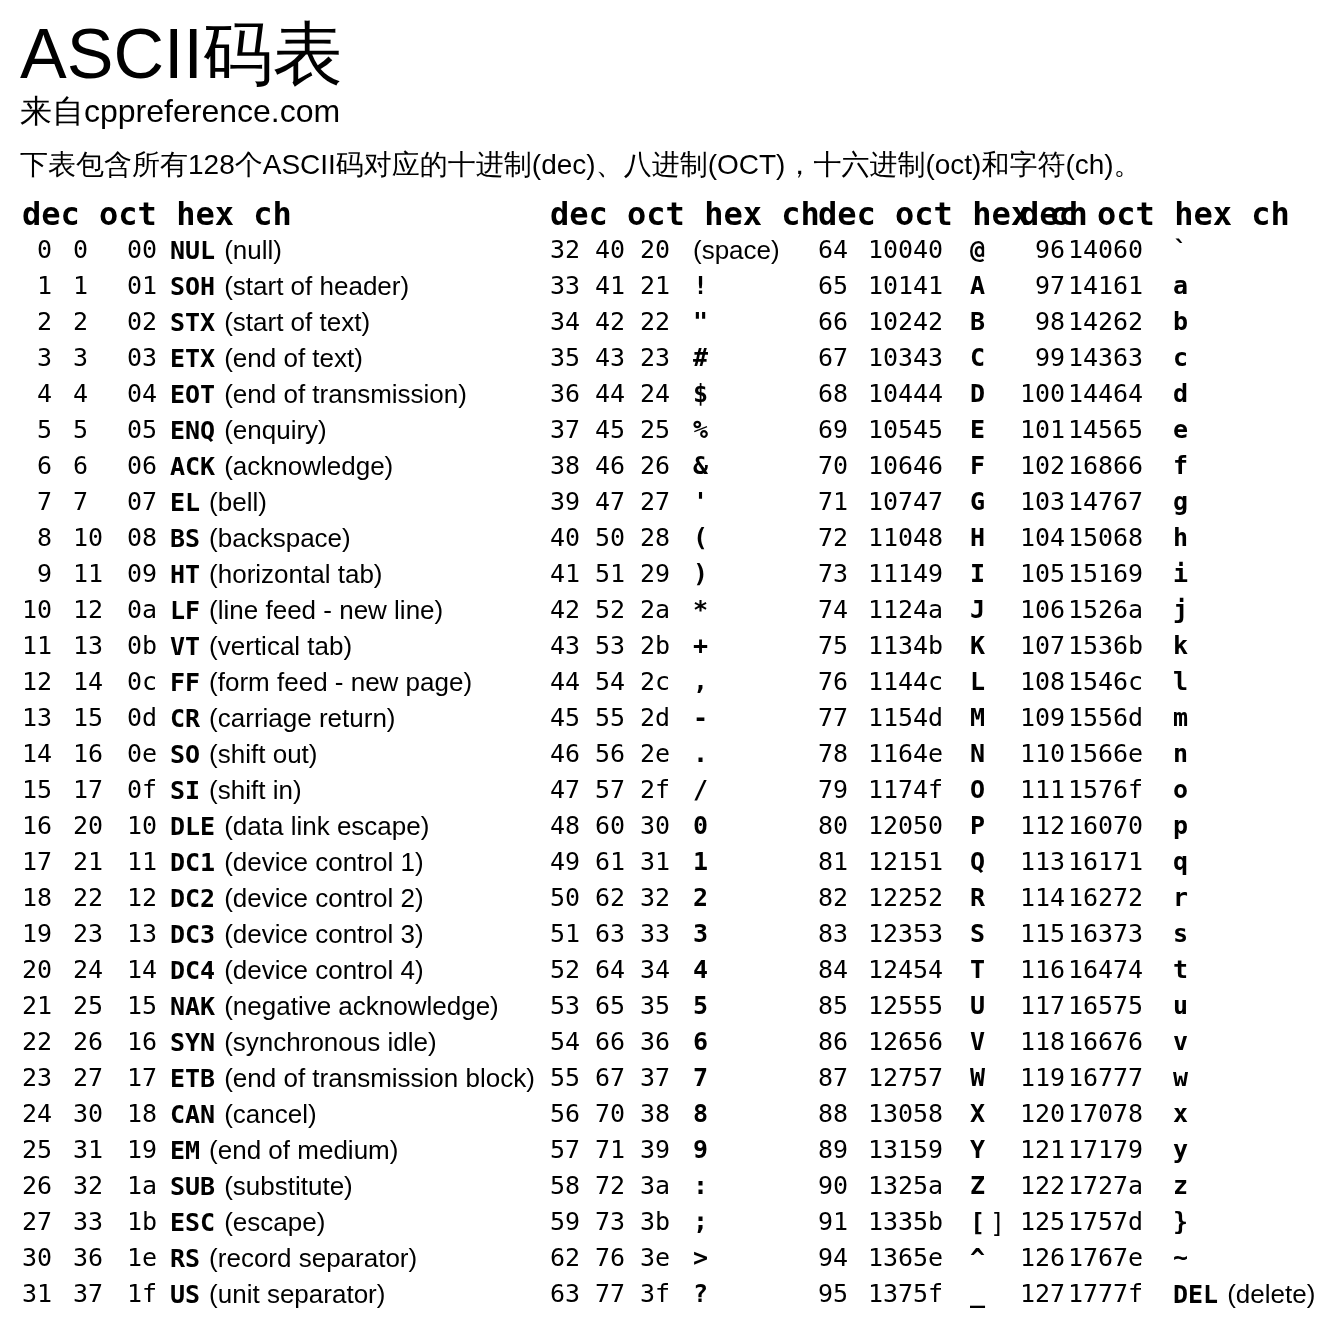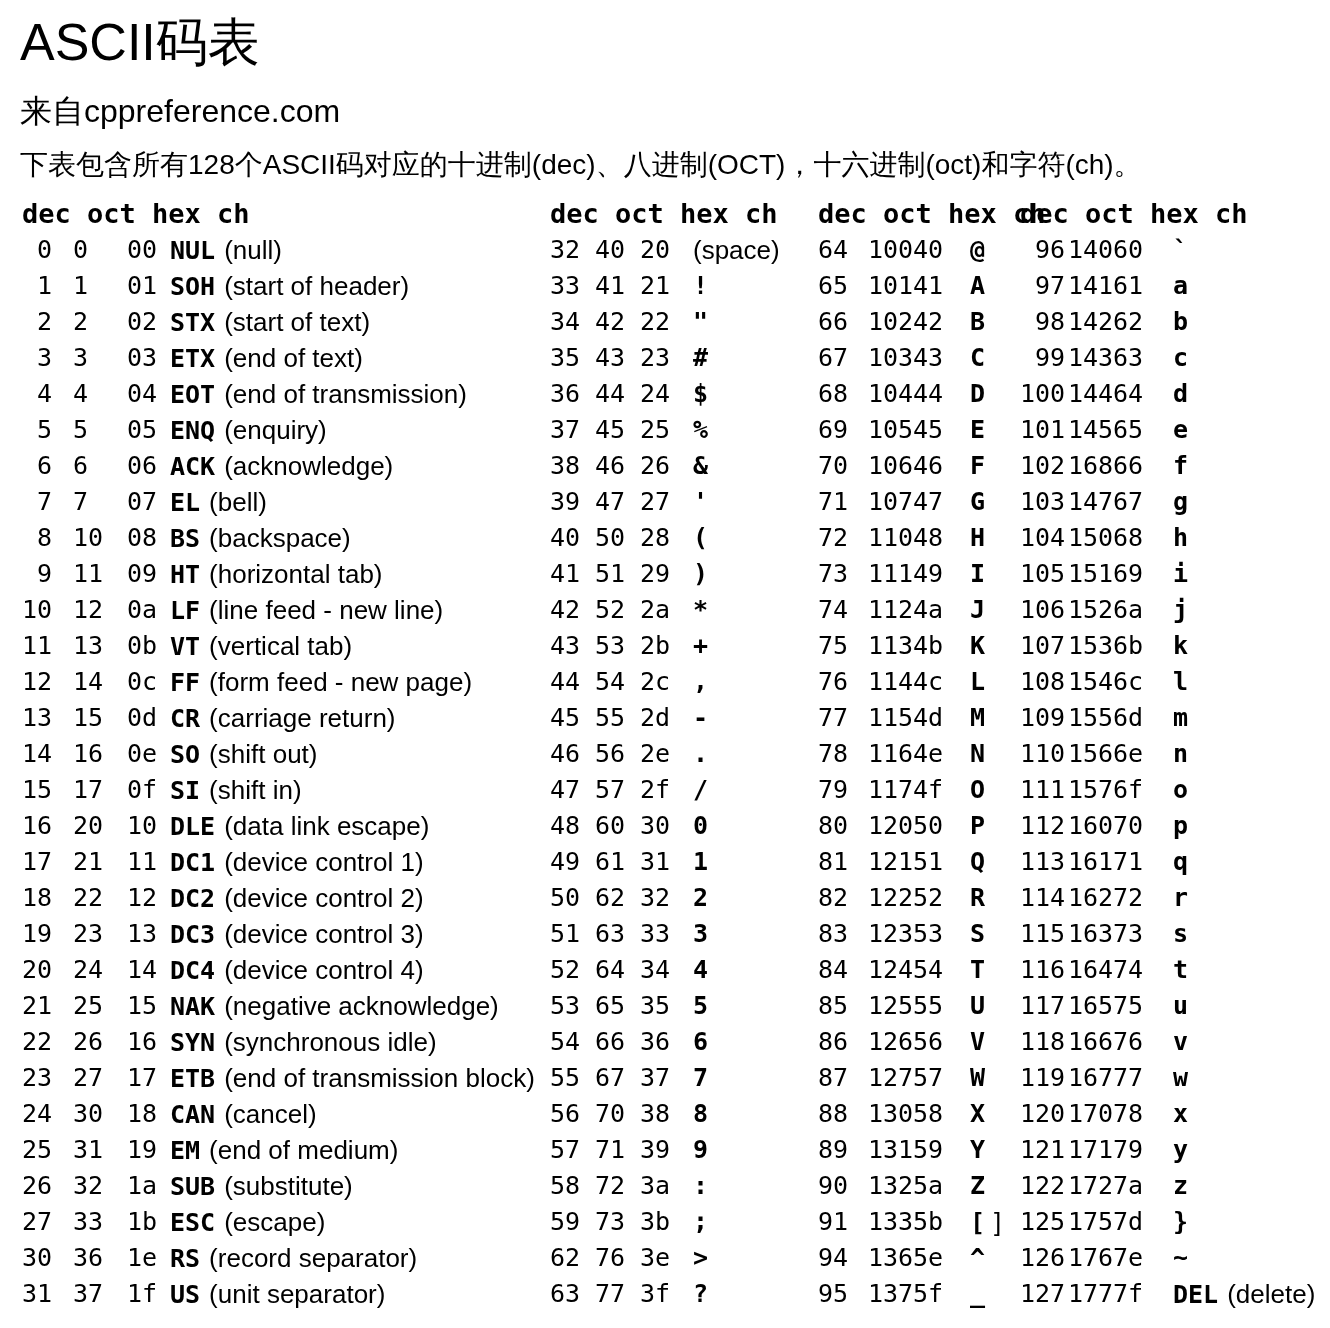--- a/index.html
+++ b/index.html
@@ -6,21 +6,21 @@
   body {
     width: 1330px; height: 1328px;
     font-family: "Liberation Sans", sans-serif;
     color: #000;
     overflow: hidden;
   }
   .page { position: relative; width: 1330px; height: 1328px; }
 
   .title {
     position: absolute; left: 20px; top: 8px;
-    font-size: 52px; font-weight: 400; letter-spacing: 0px;
+    font-size: 70px; font-weight: 400; letter-spacing: 0px;
     font-family: "Liberation Sans", sans-serif;
     margin: 0;
   }
   .subtitle {
     position: absolute; left: 20px; top: 90px;
     font-size: 32px; font-weight: 400;
   }
   .intro {
     position: absolute; left: 20px; top: 138px;
     font-size: 28px; font-weight: 400;
@@ -39,21 +39,21 @@
   .grp.g4 { left: 1020px; width: 310px; }
 
   .cell {
     position: absolute; top: 0;
     font-family: "DejaVu Sans Mono", "Liberation Mono", monospace;
     font-size: 25px; line-height: 36px;
   }
   .hdr {
     position: absolute; top: 0; left: 0;
     font-family: "DejaVu Sans Mono", "Liberation Mono", monospace;
-    font-size: 27px; line-height: 36px; font-weight: bold;
+    font-size: 32px; line-height: 36px; font-weight: bold;
   }
 
   .g1 .dec { left: 0; width: 30px; text-align: right; }
   .g1 .oct { left: 51px; }
   .g1 .hex { left: 105px; text-align: right; }
   .g1 .chc { left: 148px; }
 
   .g2 .dec { left: 0; width: 30px; text-align: right; }
   .g2 .oct { left: 45px; }
   .g2 .hex { left: 90px; }

